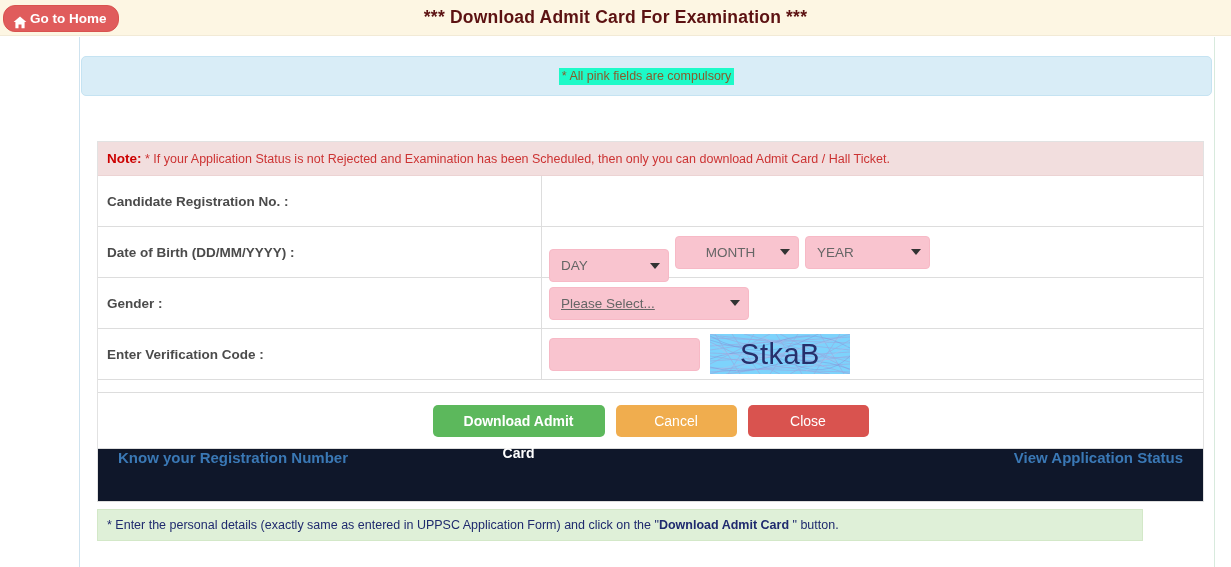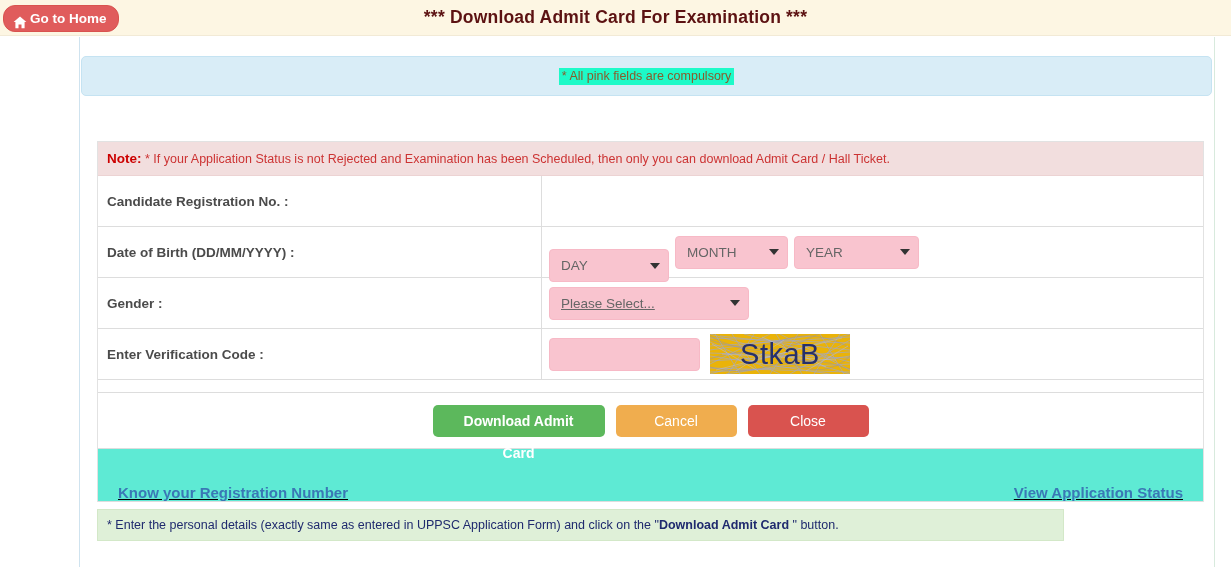--- a/index.html
+++ b/index.html
@@ -131,36 +131,36 @@
   .w-reg { width: 241px; }
   .w-code { width: 151px; }
 
   .pink-select {
     position: relative;
     display: flex; align-items: center;
     cursor: pointer;
     padding-right: 24px;
   }
   .w-day { width: 120px; margin-top: 27px; }
-  .w-month { width: 113px; }
+  .w-month { width: 124px; justify-content: center; }
   .w-year { width: 125px; }
   .w-gender { width: 200px; text-decoration: underline; }
   .chev {
     position: absolute; right: 8px; top: 50%;
     margin-top: -3px;
     width: 0; height: 0;
     border-left: 5px solid transparent;
     border-right: 5px solid transparent;
     border-top: 6px solid #333333;
   }
 
   
   .captcha {
     width: 140px; height: 40px;
-    background: #eab308;
+    background: #7dd3fc;
     position: relative;
     overflow: hidden;
     margin-left: 4px;
   }
   .captcha svg { position: absolute; left: 0; top: 0; }
   .captcha-text {
     position: absolute; left: 0; top: 0;
     width: 140px; height: 40px;
     display: flex; align-items: center; justify-content: center;
     font-family: "Liberation Sans", sans-serif;
@@ -190,38 +190,37 @@
     padding: 0 18px;
     line-height: 32px;
   }
   .btn-green { background: #5cb85c; font-weight: bold; width: 172px; }
   .btn-orange { background: #f0ad4e; width: 121px; }
   .btn-red { background: #d9534f; width: 121px; }
 
   
   .row-links {
     height: 53px;
-    display: flex; align-items: flex-end; justify-content: space-between;
+    display: flex; align-items: flex-start; justify-content: space-between;
     padding: 0 20px 0 20px;
-    background: #5eead4;
+    background: #0f172a;
     border-bottom: 1px solid #dddddd;
-    text-decoration: underline;
   }
   .link {
     color: #3a78b5;
     font-size: 15px;
     font-weight: bold;
     text-decoration: none;
     cursor: pointer;
   }
 
   
   .alert-green {
     position: absolute; left: 97px; top: 509px;
-    width: 967px; height: 32px;
+    width: 1046px; height: 32px;
     background: #dff0d8;
     border: 1px solid #d3e8c8;
     display: flex; align-items: center;
     padding-left: 9px;
   }
   .green-text { font-size: 12.5px; color: #1f2a6e; white-space: nowrap; }
   .green-text b { font-weight: bold; }
 </style>
 </head>
 <body>

